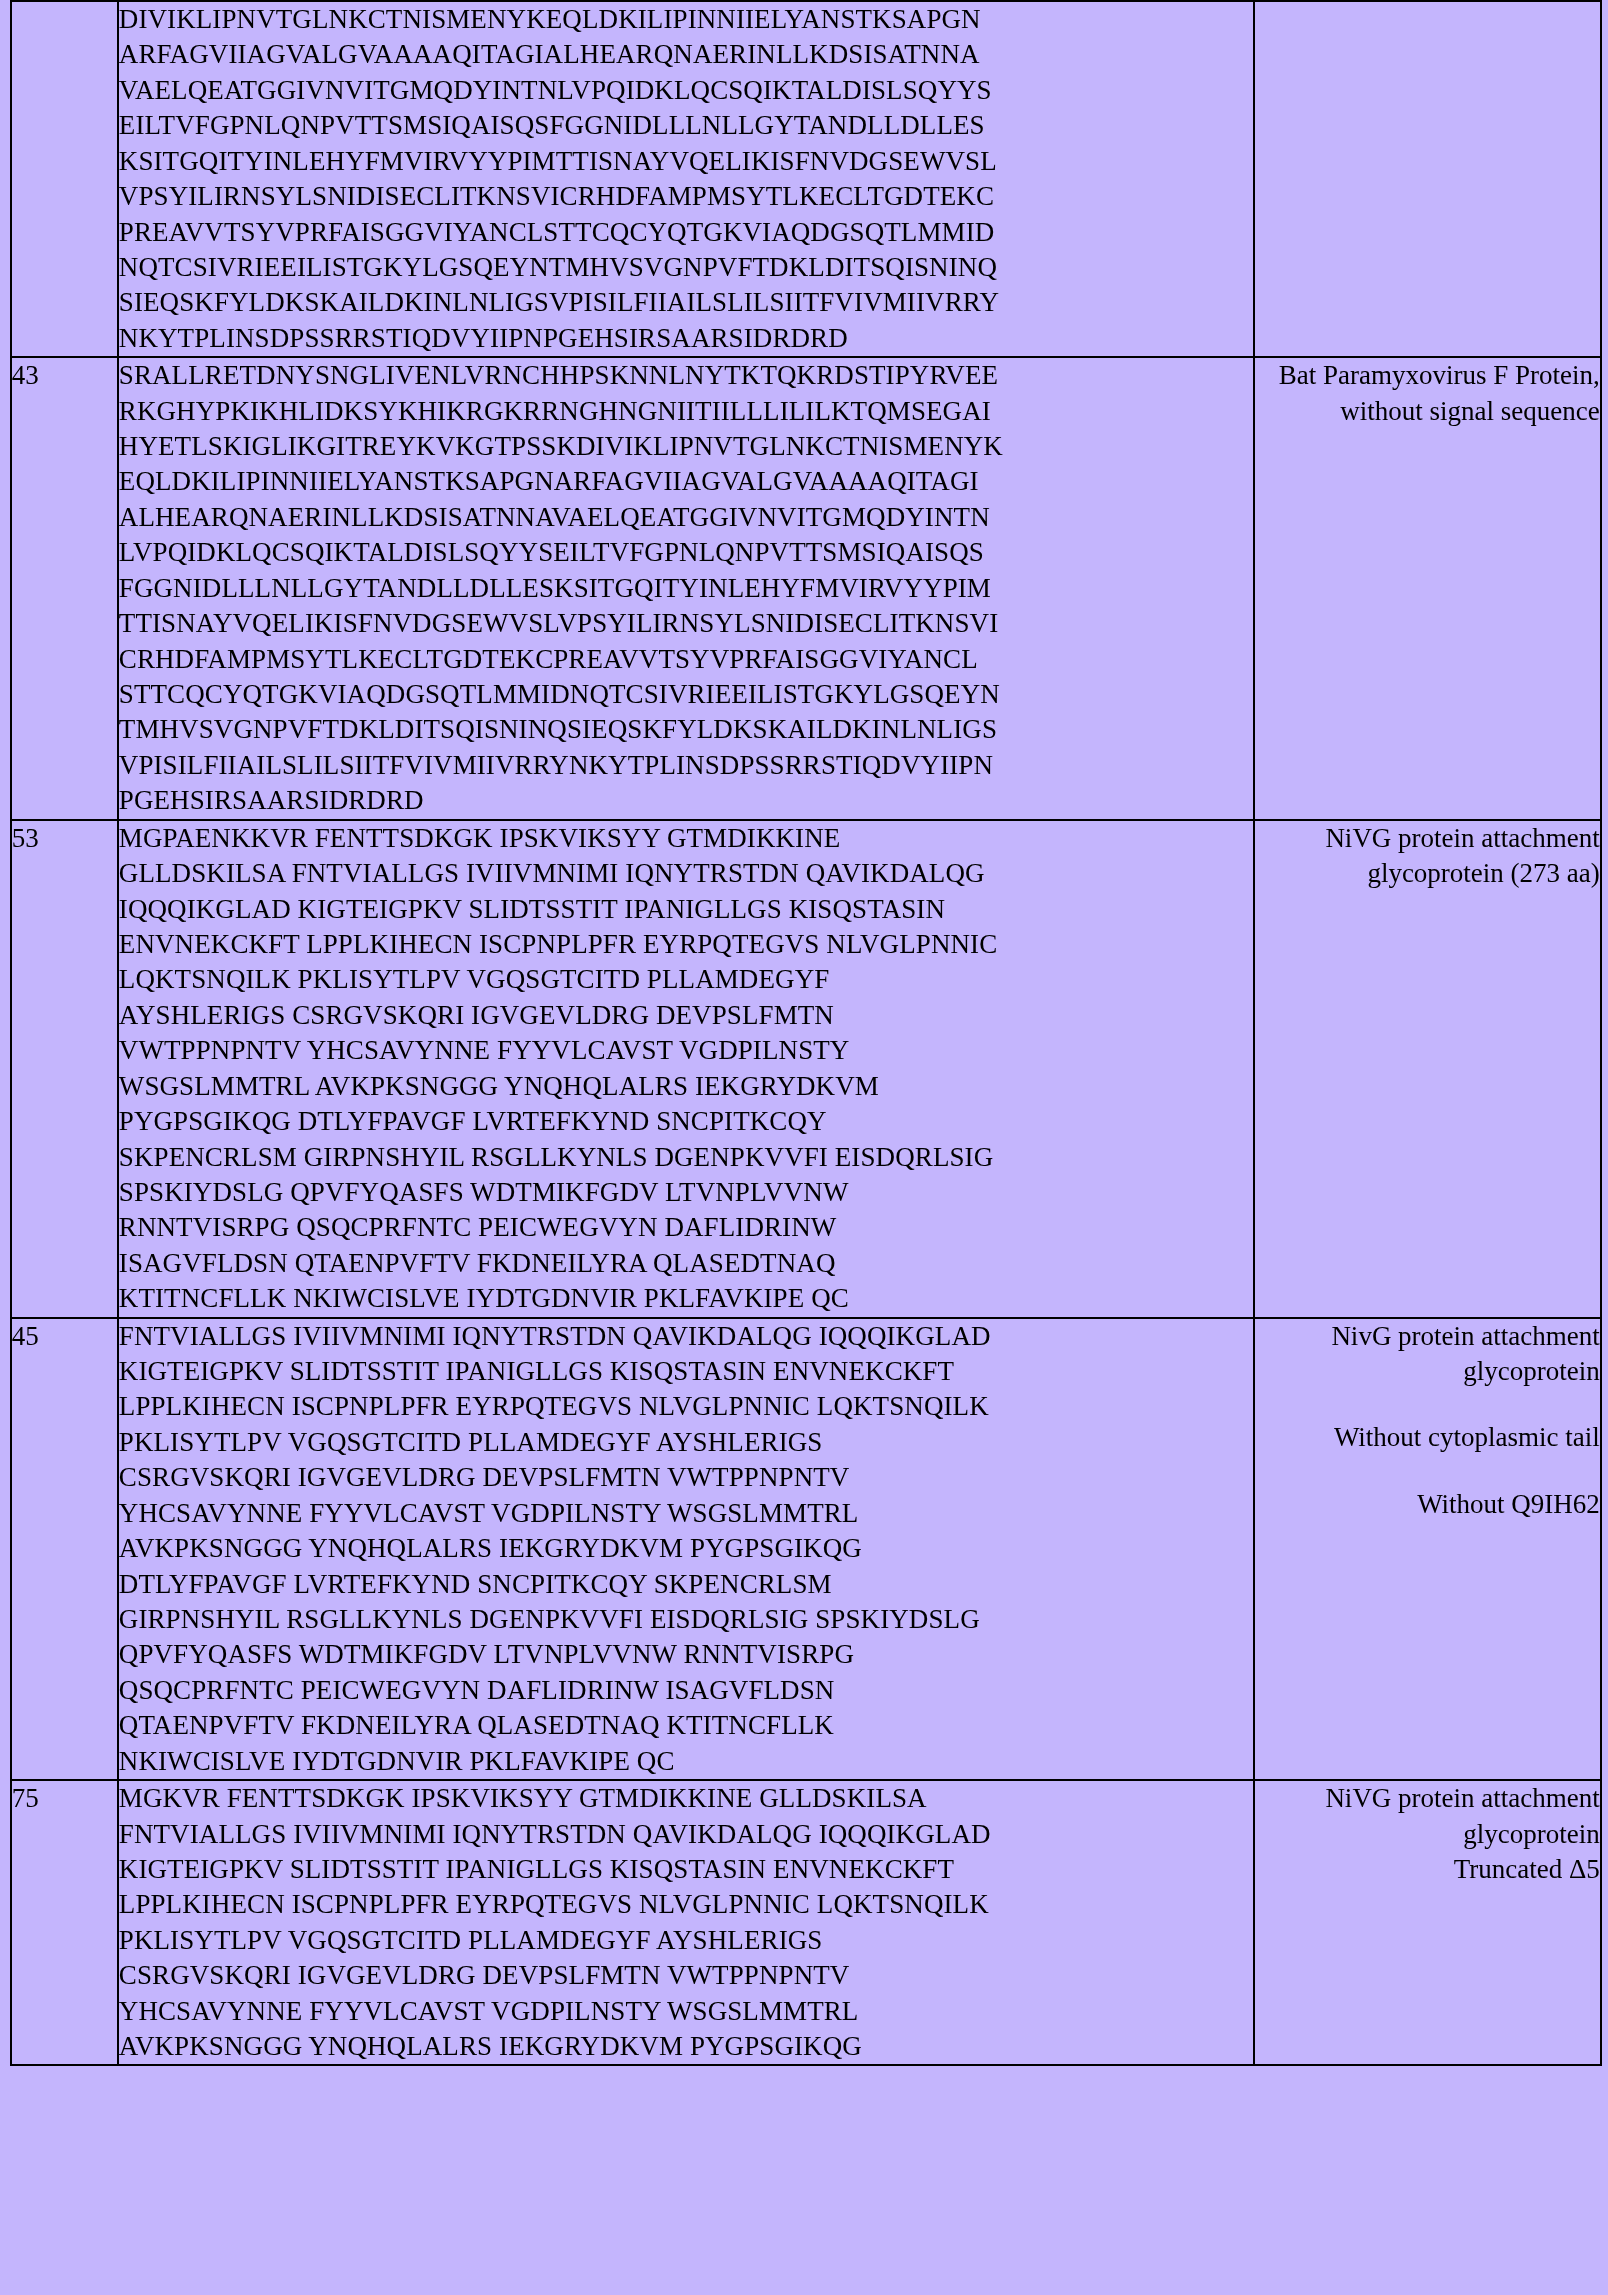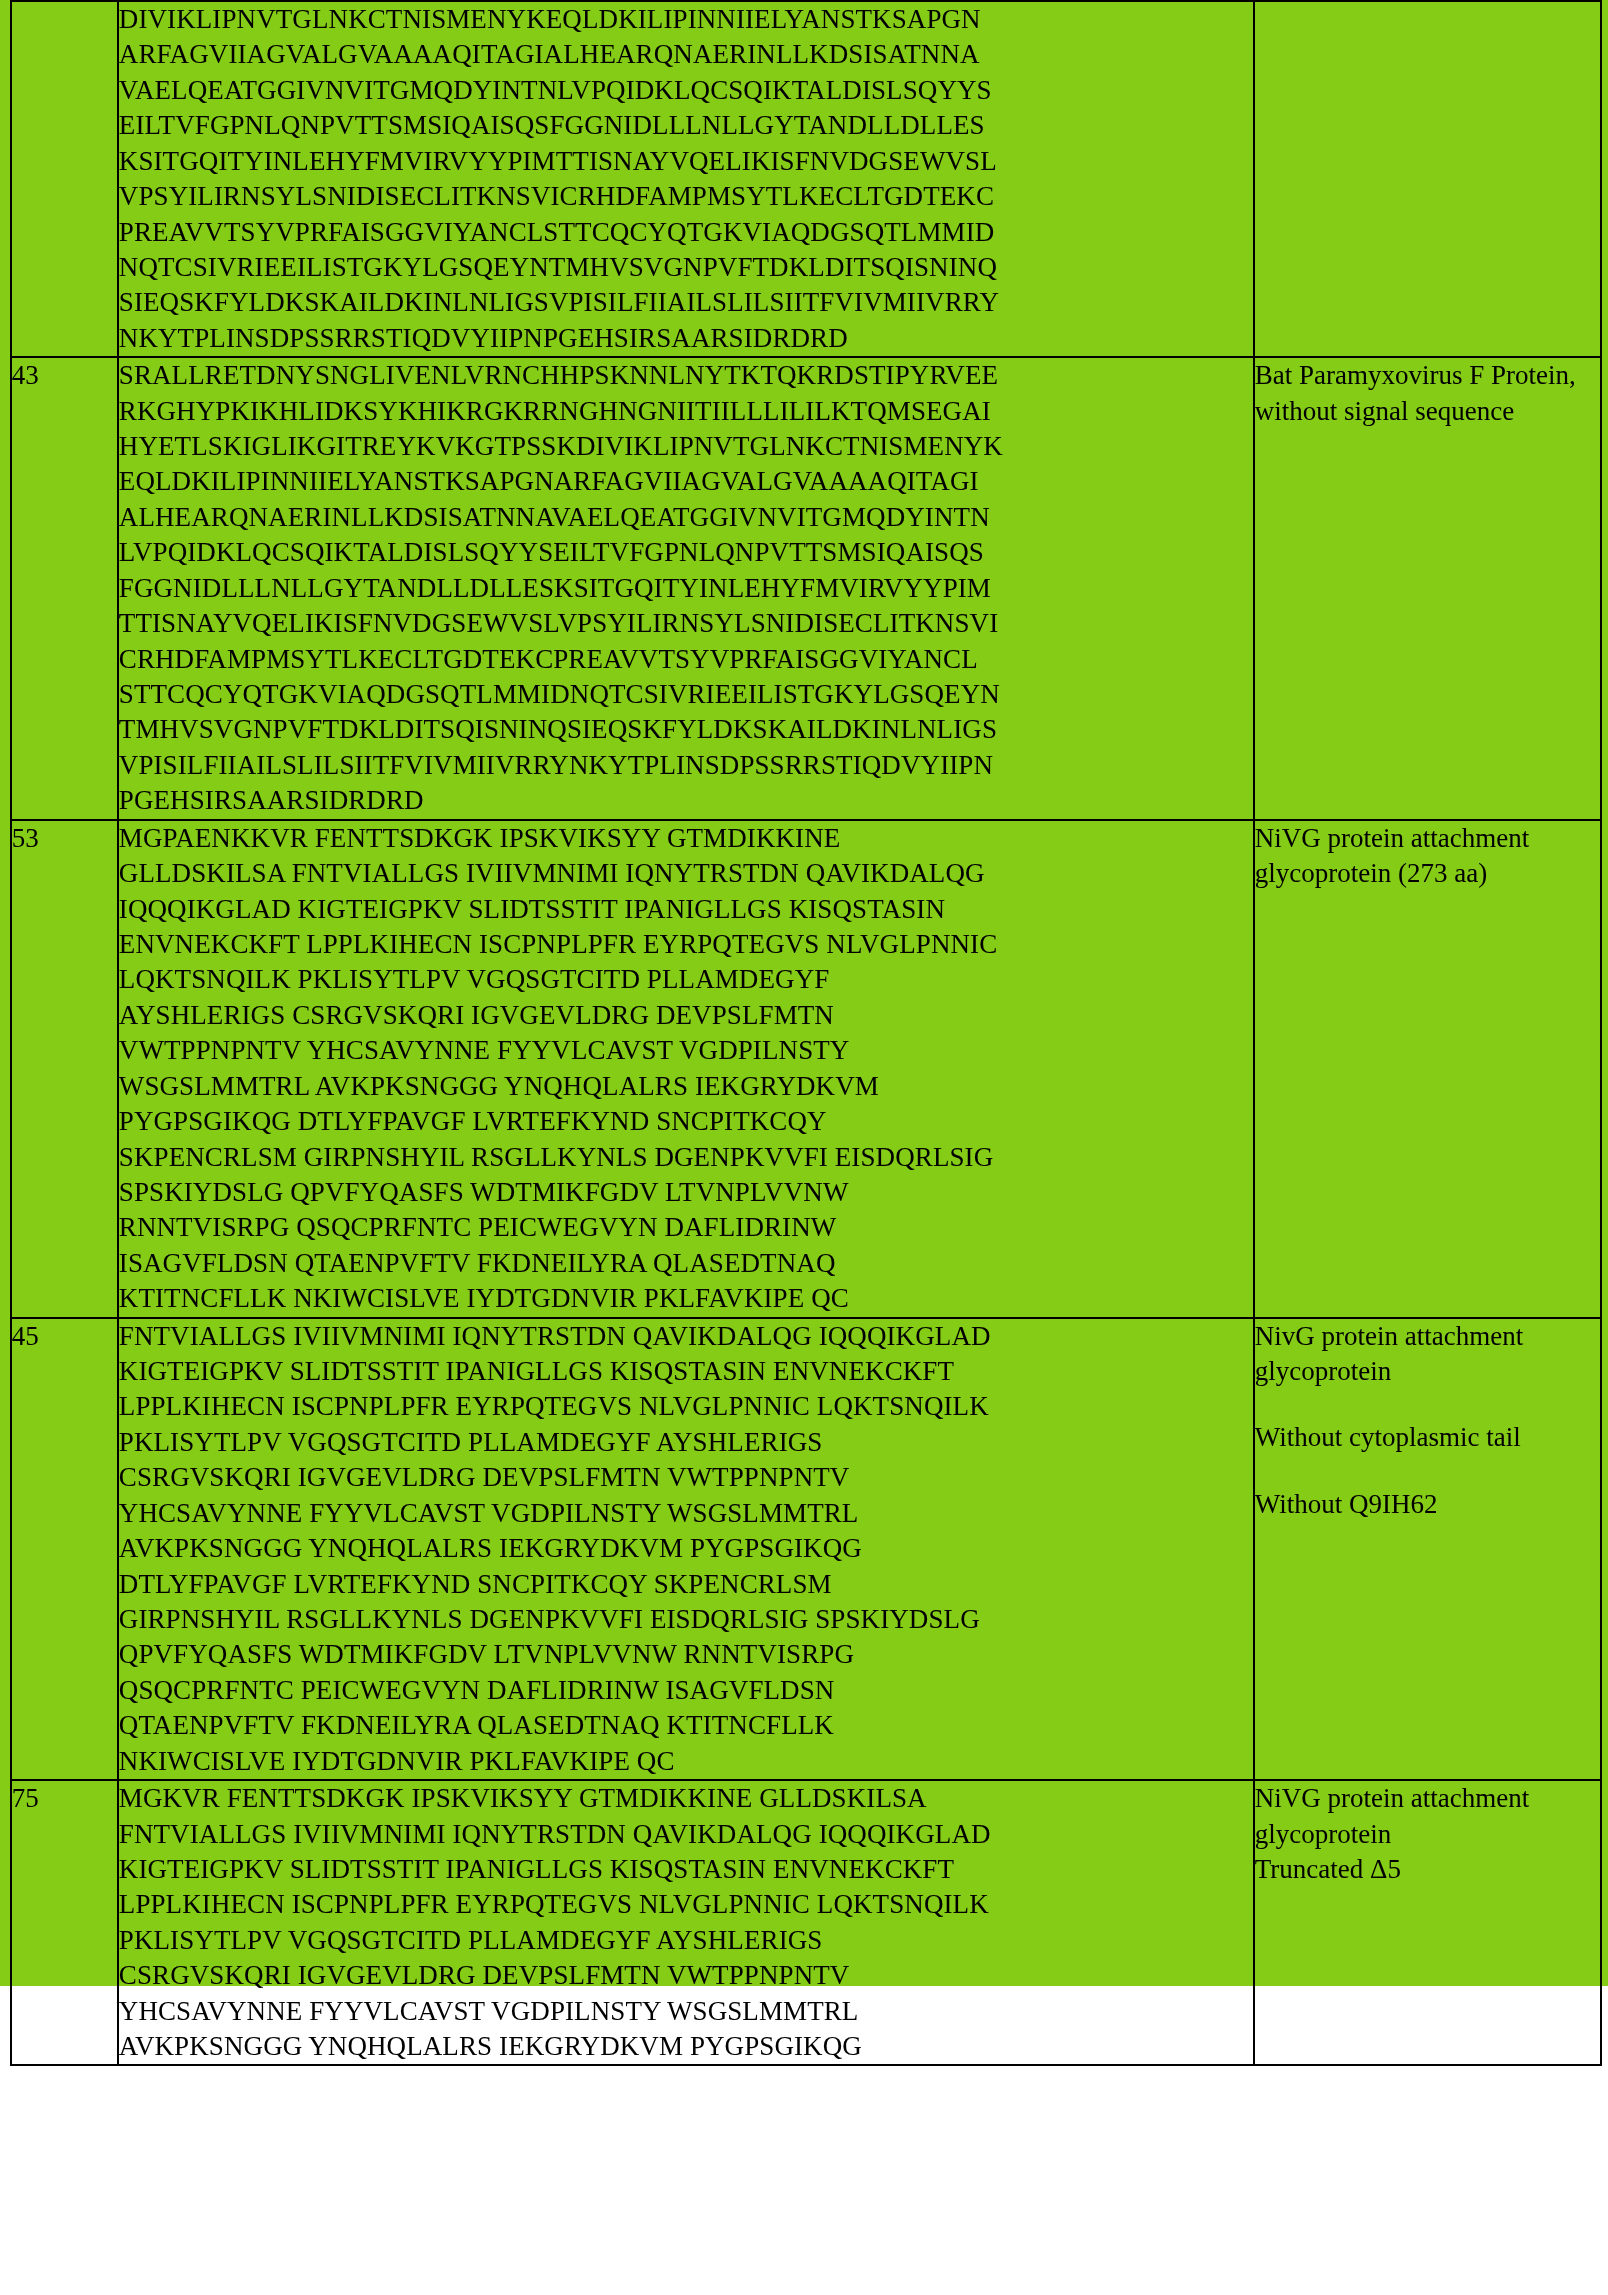--- a/index.html
+++ b/index.html
@@ -10,22 +10,22 @@
   body {
     font-family: "Liberation Serif", "DejaVu Serif", serif;
     color: #000000;
     width: 1608px;
     height: 2295px;
     overflow: hidden;
   }
   .page {
     position: relative;
     width: 1608px;
-    height: 1986px;
-    background: #84cc16;
+    height: 2295px;
+    background: #c4b5fd;
     box-sizing: border-box;
   }
   table.seq-table {
     border-collapse: collapse;
     table-layout: fixed;
     width: 1590px;
     margin-left: 9.8px;
     margin-top: 0px;
   }
   table.seq-table td {
@@ -48,20 +48,21 @@
     font-size: 27px;
     line-height: 1.312;
     letter-spacing: 0.1px;
     white-space: pre-line;
     word-break: normal;
   }
   .desc-cell {
     padding: 3.3px 6.5px 4.9px 16.3px;
     font-size: 27px;
     line-height: 1.312;
+    text-align: right;
   }
   .desc-para {
     margin: 0;
   }
   .desc-para + .desc-para {
     margin-top: 31px;
   }
   
   tr.row-top td { border-top: 2.4px solid #000000; }
 </style>

